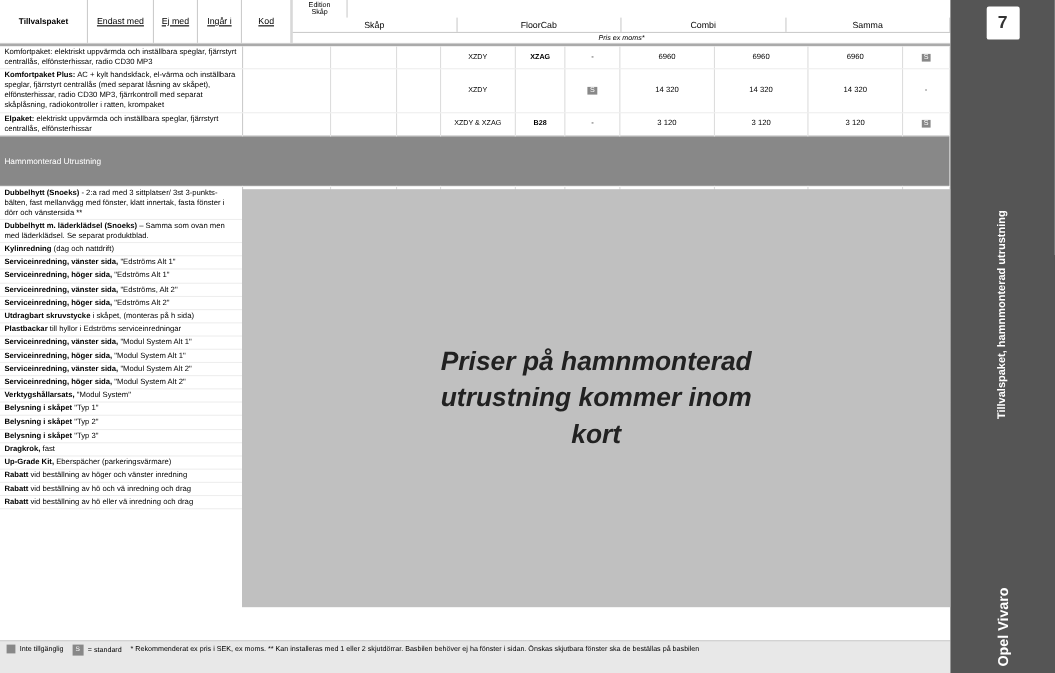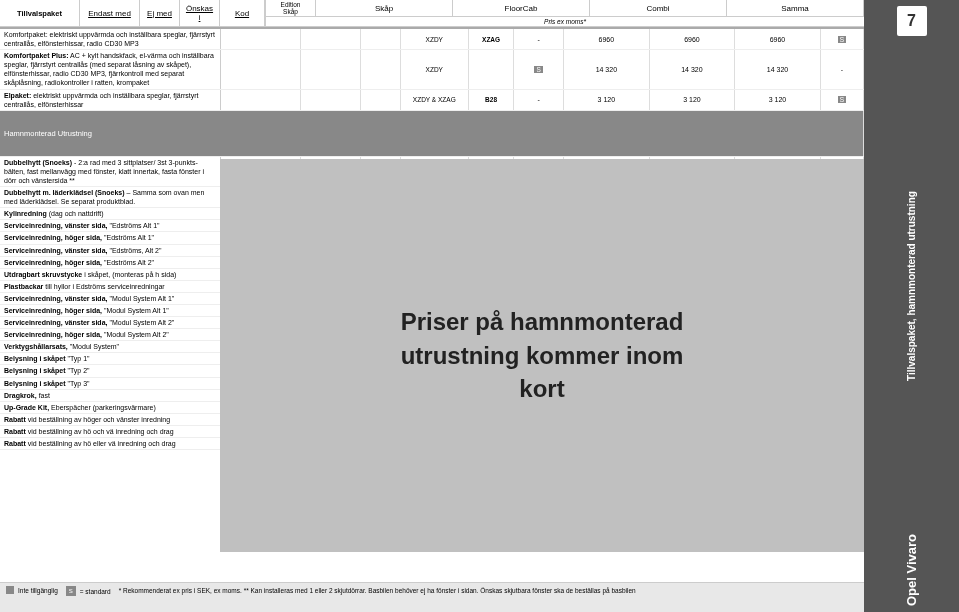--- a/index.html
+++ b/index.html
@@ -206,20 +206,21 @@
       position: absolute;
       left: 220px;
       top: 130px;
       right: 0;
       bottom: 30px;
       background: #c0c0c0;
       display: flex;
       align-items: center;
       justify-content: center;
       z-index: 10;
+      font-style: italic;
     }
 
     .overlay-text {
       font-size: 24px;
       font-weight: bold;
       text-align: center;
       line-height: 1.4;
       color: #222;
     }
 
@@ -229,25 +230,25 @@
 
 <div class="main-content">
 
   <div class="header-top-area">
     <div class="columns-area">
       <div class="col-labels-row">
 
         <div style="width:80px;min-width:80px;text-align:center;padding:2px;font-size:7.5px;font-weight:bold;border-right:1px solid #ccc;display:flex;align-items:center;justify-content:center;">Tillvalspaket</div>
         <div class="col-header col-endast">Endast med</div>
         <div class="col-header col-ej">Ej med</div>
-        <div class="col-header col-ingar">Önskas i</div>
+        <div class="col-header col-ingar">Ingår i</div>
         <div class="col-header col-kod">Kod</div>
 
         <div style="display:flex;flex-direction:column;flex:1;border-left:1px solid #ccc;">
-          <div style="display:flex;border-bottom:1px solid #ccc;">
+          <div style="display:flex;border-bottom:1px solid #ccc;flex-direction:column;">
             <div style="width:50px;min-width:50px;display:flex;flex-direction:column;align-items:center;justify-content:center;border-right:1px solid #ccc;padding:1px;font-size:6.5px;text-align:center;">
               <span>Edition</span>
               <span>Skåp</span>
             </div>
             <div style="display:flex;flex:1;">
               <div style="flex:1;text-align:center;padding:2px;font-size:8px;border-right:1px solid #ccc;display:flex;align-items:center;justify-content:center;">Skåp</div>
               <div style="flex:1;text-align:center;padding:2px;font-size:8px;border-right:1px solid #ccc;display:flex;align-items:center;justify-content:center;">FloorCab</div>
               <div style="flex:1;padding:2px;font-size:8px;border-right:1px solid #ccc;display:flex;align-items:center;justify-content:center;">Combi</div>
               <div style="flex:1;text-align:center;padding:2px;font-size:8px;border-right:1px solid #ccc;display:flex;align-items:center;justify-content:center;">Samma</div>
             </div>

